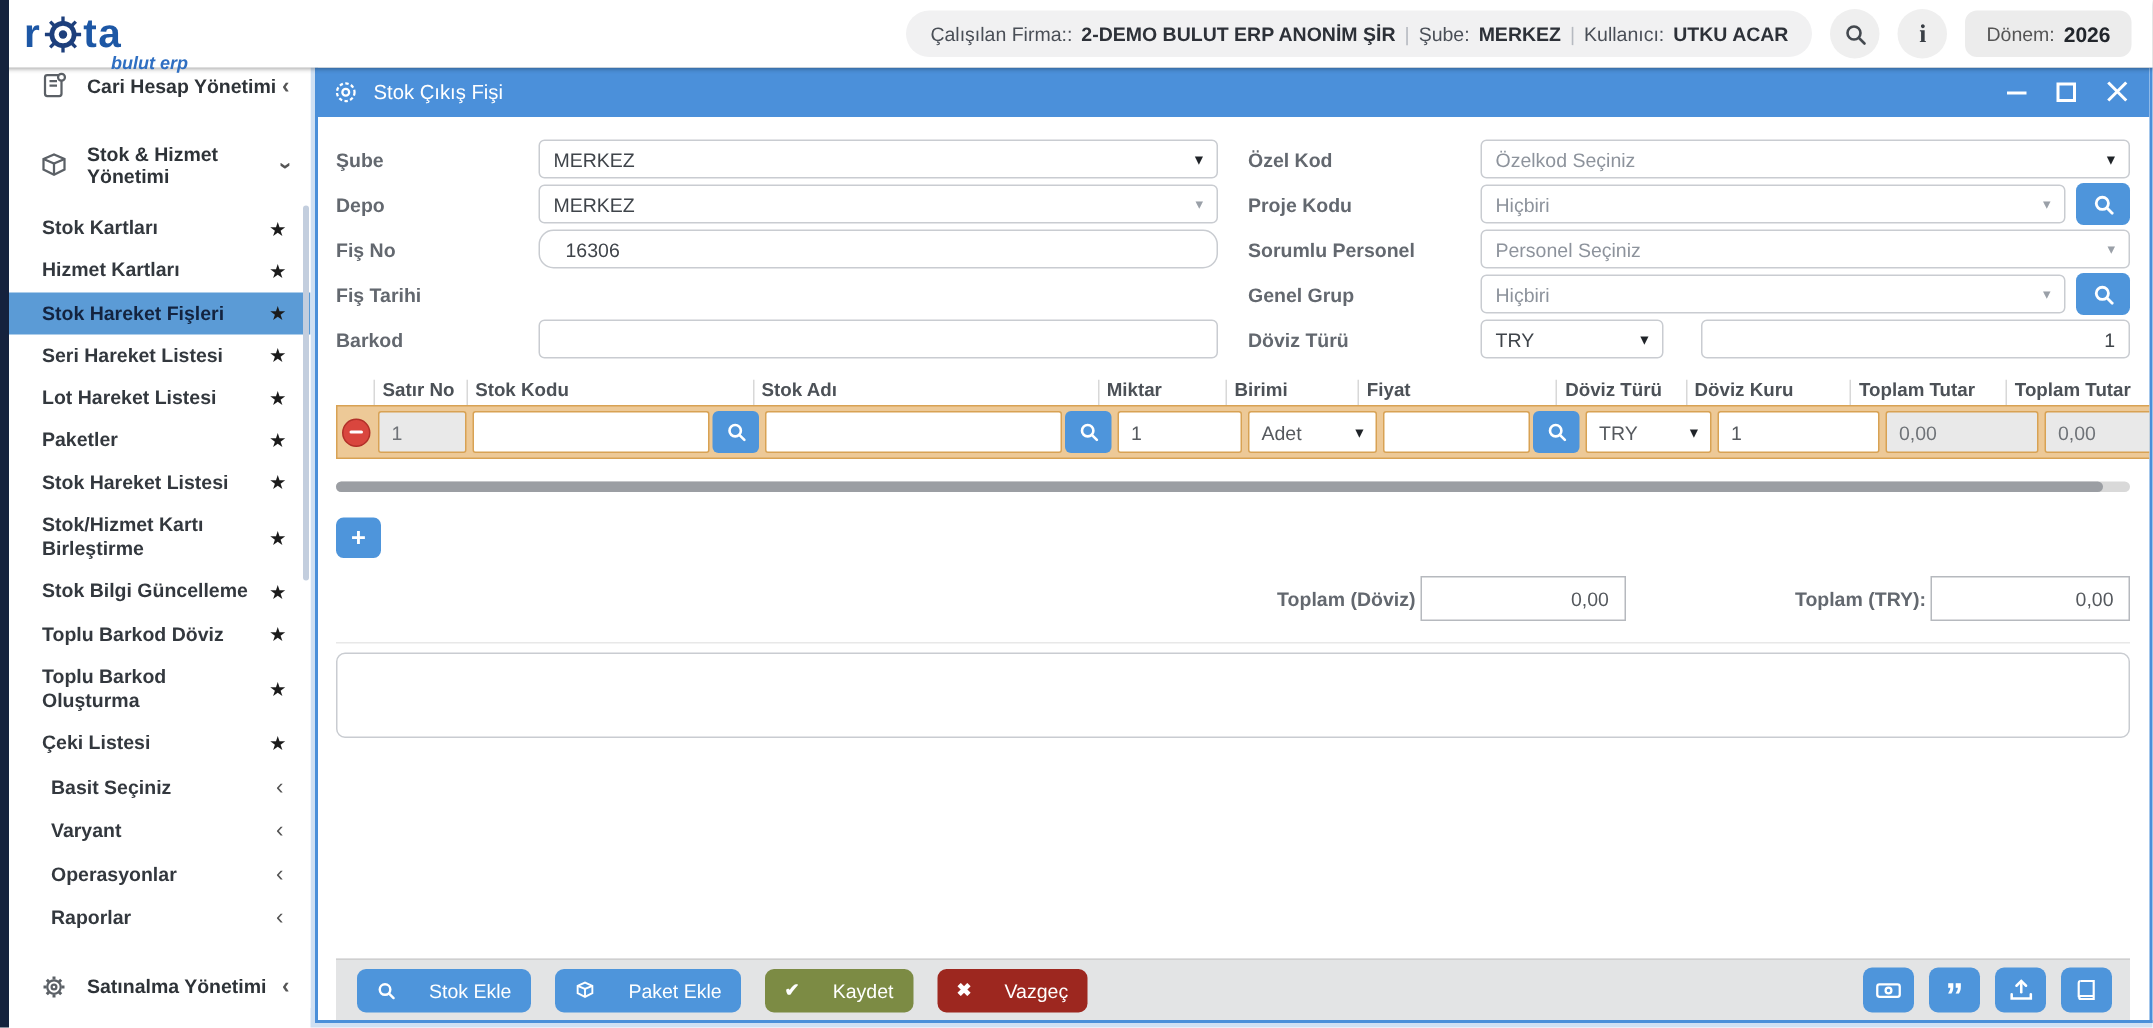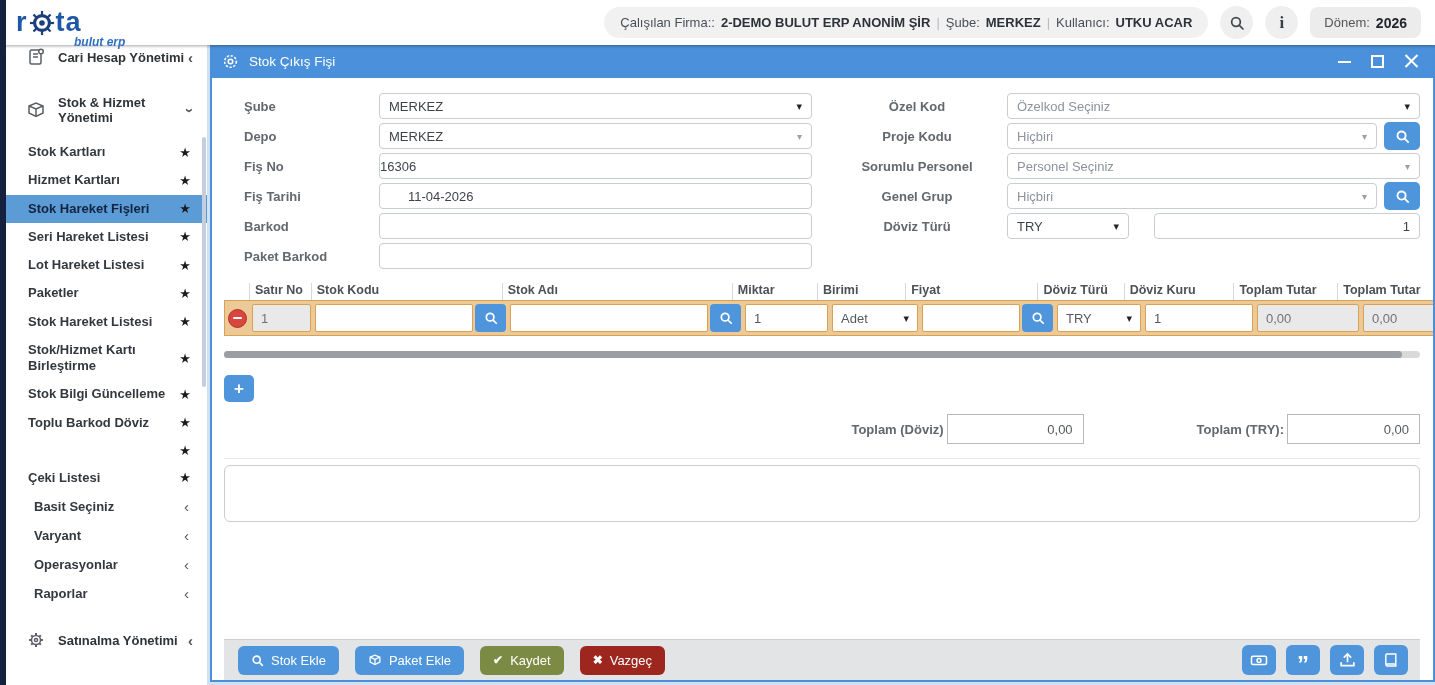--- a/index.html
+++ b/index.html
@@ -58,22 +58,22 @@
   .mc-close:before,.mc-close:after { content:""; position:absolute; left:-1px; top:6px; width:17px; height:2px; background:#fff; }
   .mc-close:before { transform:rotate(45deg); } .mc-close:after { transform:rotate(-45deg); }
 
   .modal-body { flex:1; padding:13px 13px 0 12px; display:flex; flex-direction:column; overflow:hidden; position:relative; }
 
   
   .form-wrap { display:flex; flex:none; }
   .fcol-left { width:588px; flex:none; }
   .fcol-right { flex:1; margin-left:20px; }
   .frow { display:flex; align-items:center; height:30px; }
-  .frow label { width:135px; flex:none; font-size:13px; font-weight:700; color:#63686f;margin-left:20px; }
-  .fcol-right .frow label { width:130px; text-align:center; margin-right:25px; }
+  .frow label { width:135px; flex:none; font-size:13px; font-weight:700; color:#63686f; }
+  .fcol-right .frow label { width:130px; text-align:left; margin-right:25px; }
   .ctl { height:26px; border:1px solid #c9ccd1; border-radius:4px; background:#fff; font-size:13px; color:#3f444a;
     display:flex; align-items:center; padding:0 9px; flex:1; min-width:0; }
   .ctl.placeholder { color:#8d939c; }
   .caret-dark { margin-left:auto; color:#1f2328; font-size:11px; }
   .caret-gray { margin-left:auto; color:#9aa0a8; font-size:10px; }
   input.ctl { outline:none; }
   .mini-search-btn { width:36px; height:28px; flex:none; margin-left:7px; background:#4e95db; border:none; border-radius:5px;
     display:flex; align-items:center; justify-content:center; cursor:pointer; }
   .sel-small { flex:none; width:122px; }
   .rate-input { margin-left:25px; text-align:right; justify-content:flex-end; }
@@ -116,21 +116,21 @@
   .divider { border-top:1px solid #e8e8e8; margin-top:14px; flex:none; }
 
   .aciklama-label { margin-top:13px; font-size:13px; font-weight:700; color:#63686f; flex:none; }
   .aciklama-area { margin-top:6px; width:100%; height:57px; border:1px solid #c9ccd1; border-radius:6px; resize:none; outline:none;
     font-family:"Liberation Sans", sans-serif; font-size:13px; color:#3f444a; padding:6px 9px; flex:none; }
 
   
   .modal-footer { margin-top:auto; height:41px; background:#e3e4e5; border-top:1px solid #cfcfcf; display:flex; align-items:center;
     padding:0 12px 0 14px; gap:16px; flex:none; }
   .f-btn { height:29px; border:none; border-radius:6px; color:#fff; font-size:13px; font-family:"Liberation Sans", sans-serif;
-    display:flex; align-items:center; gap:7px; padding:0 13px; cursor:pointer; }
+    display:flex; align-items:center; gap:22px; padding:0 13px; cursor:pointer; }
   .f-blue { background:#4e95db; } .f-olive { background:#7c8b44; } .f-red { background:#9d271f; }
   .f-glyph { font-size:12px; font-weight:bold; }
   .footer-icons { margin-left:auto; display:flex; gap:10px; }
   .fi-btn { width:34px; height:30px; background:#4e95db; border:none; border-radius:6px; display:flex; align-items:center; justify-content:center; cursor:pointer; }
   .quote-glyph { color:#fff; font-size:24px; font-weight:bold; line-height:0.5; margin-top:10px; }
 </style>
 </head>
 <body>
 
 <div class="navy-strip"></div>
@@ -239,20 +239,21 @@
   </div>
   <div class="sb-item">
     <span class="sb-label">Stok Bilgi Güncelleme</span>
     <span class="star">★</span>
   </div>
   <div class="sb-item">
     <span class="sb-label">Toplu Barkod Döviz</span>
     <span class="star">★</span>
   </div>
   <div class="sb-item">
+    <span class="sb-label">Toplu Barkod Oluşturma</span>
     <span class="star">★</span>
   </div>
   <div class="sb-item">
     <span class="sb-label">Çeki Listesi</span>
     <span class="star">★</span>
   </div>
 
   <div class="sb-subgroup">
     <span class="sb-label">Basit Seçiniz</span>
     <span class="sb-chev">‹</span>
@@ -322,32 +323,27 @@
           </div>
           <div class="frow">
             <label>Depo</label>
             <div class="ctl">
               <span>MERKEZ</span>
               <span class="caret-gray">▾</span>
             </div>
           </div>
           <div class="frow">
             <label>Fiş No</label>
-            <input class="ctl" style="padding-left: 0;" value="16306">
+            <input class="ctl" style="padding-left: 17px; border-radius: 10px;" value="16306">
           </div>
           <div class="frow">
             <label>Fiş Tarihi</label>
-            <input class="ctl" style="padding-left: 28px;" value="11-04-2026">
           </div>
           <div class="frow">
             <label>Barkod</label>
-            <input class="ctl" value="" style="">
-          </div>
-          <div class="frow">
-            <label>Paket Barkod</label>
             <input class="ctl" value="" style="">
           </div>
         </div>
 
         <div class="fcol-right">
           <div class="frow">
             <label>Özel Kod</label>
             <div class="ctl placeholder">
               <span>Özelkod Seçiniz</span>
               <span class="caret-dark">▾</span>

